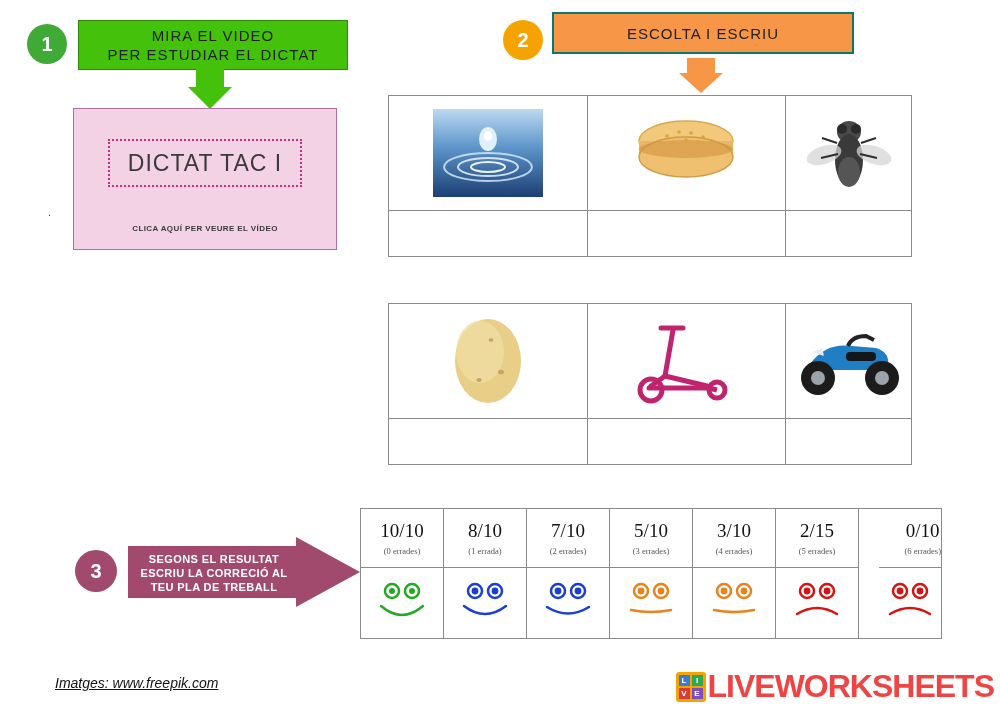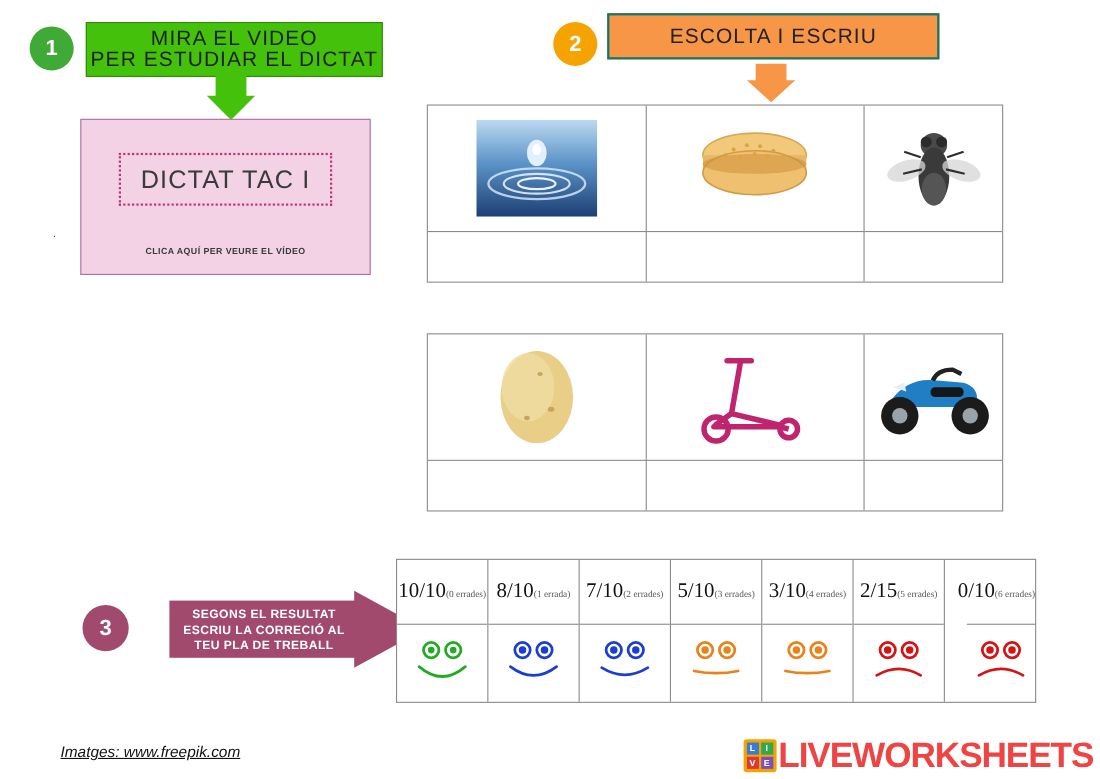--- a/index.html
+++ b/index.html
@@ -23,21 +23,21 @@
   #badge1{left:27px;top:24px;background:#3faa35;}
   #badge2{left:503px;top:20px;background:#f5a300;}
   #badge3{left:75px;top:550px;background:#a14a6d;width:42px;height:42px;}
 
   
   .headbox{
     position:absolute;
     display:flex;flex-direction:column;align-items:center;justify-content:center;
     text-align:left;
     letter-spacing:1px;
-    font-size:19px;
+    font-size:15px;
     color:#222;
   }
   #head1{
     left:78px;top:20px;width:268px;height:48px;
     background:#44c10a;border:1px solid #2e8a06;
     line-height:19px;
   }
   #head2{
     left:552px;top:12px;width:298px;height:38px;
     background:#f79646;border:2px solid #0f766e;
@@ -89,21 +89,21 @@
   .pic-row.images .pic-cell{height:114px;}
   .pic-row.answers .pic-cell{height:45px;border-top:1px solid #8a8a8a;}
   #table1{left:388px;top:95px;width:522px;}
   #table2{left:388px;top:303px;width:522px;}
   .w1{width:198px;}
   .w2{width:198px;}
   .w3{width:125px;}
 
   
   #step3-banner{
-    position:absolute;left:128px;top:537px;width:232px;height:70px;margin-left:26px;
+    position:absolute;left:128px;top:537px;width:232px;height:70px;
   }
   #step3-rect{
     position:absolute;left:0;top:9px;width:170px;height:52px;background:#a14a6d;
   }
   #step3-head{
     position:absolute;left:168px;top:0;width:0;height:0;
     border-top:35px solid transparent;border-bottom:35px solid transparent;
     border-left:64px solid #a14a6d;
   }
   #step3-text{
@@ -118,21 +118,21 @@
     border:1px solid #8a8a8a;background:#fff;
     display:flex;
   }
   .score-col{
     width:82px;
     border-right:1px solid #8a8a8a;
     display:flex;flex-direction:column;
   }
   .score-col:last-child{border-right:none;align-items:flex-end;}
   .score-head{
-    height:58px;display:flex;flex-direction:row;
+    height:58px;display:flex;flex-direction:column;
     align-items:center;justify-content:center;
   }
   .score-frac{font-size:19px;color:#111;font-family:"Liberation Serif", serif;}
   .score-sub{font-size:8.5px;color:#555;margin-top:4px;font-family:"Liberation Serif", serif;}
   .score-face{
     height:70px;border-top:1px solid #8a8a8a;
     display:flex;align-items:center;justify-content:center;
   }
 
   

